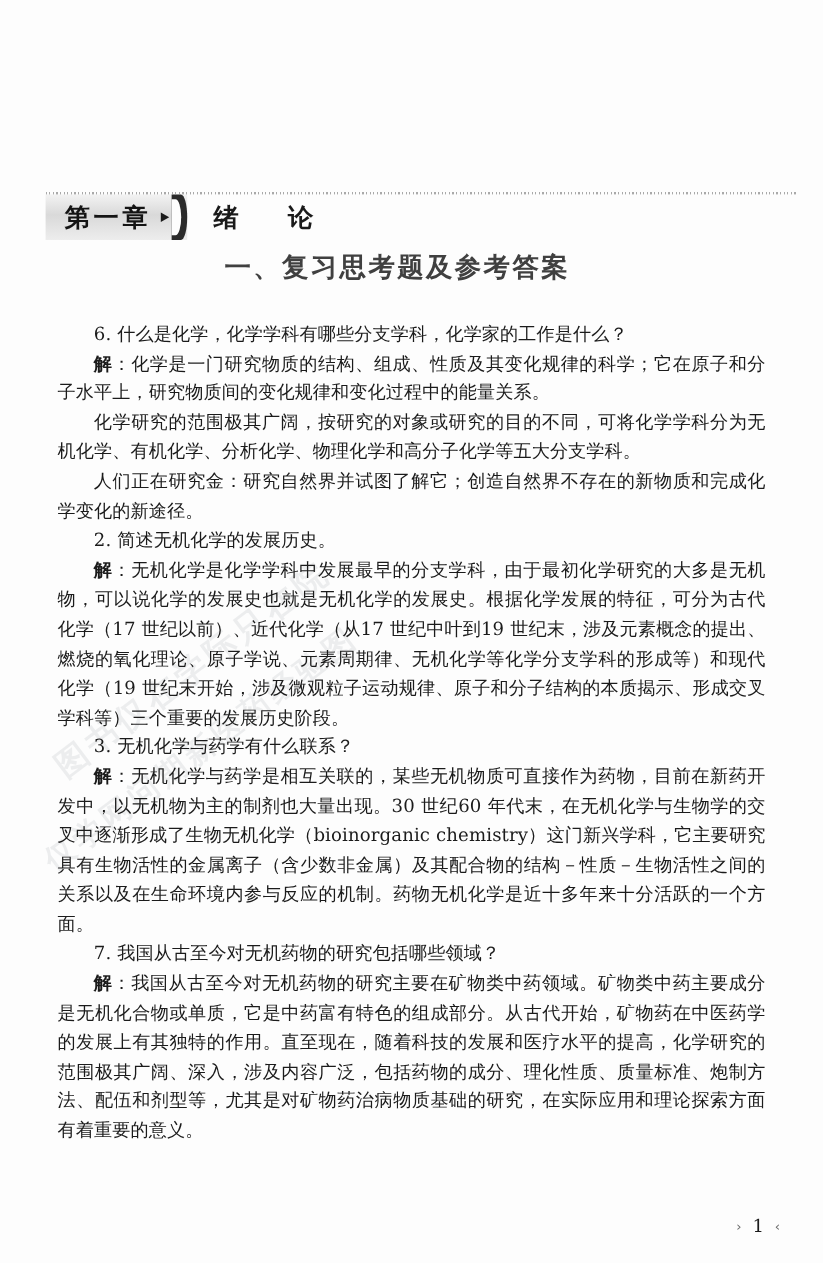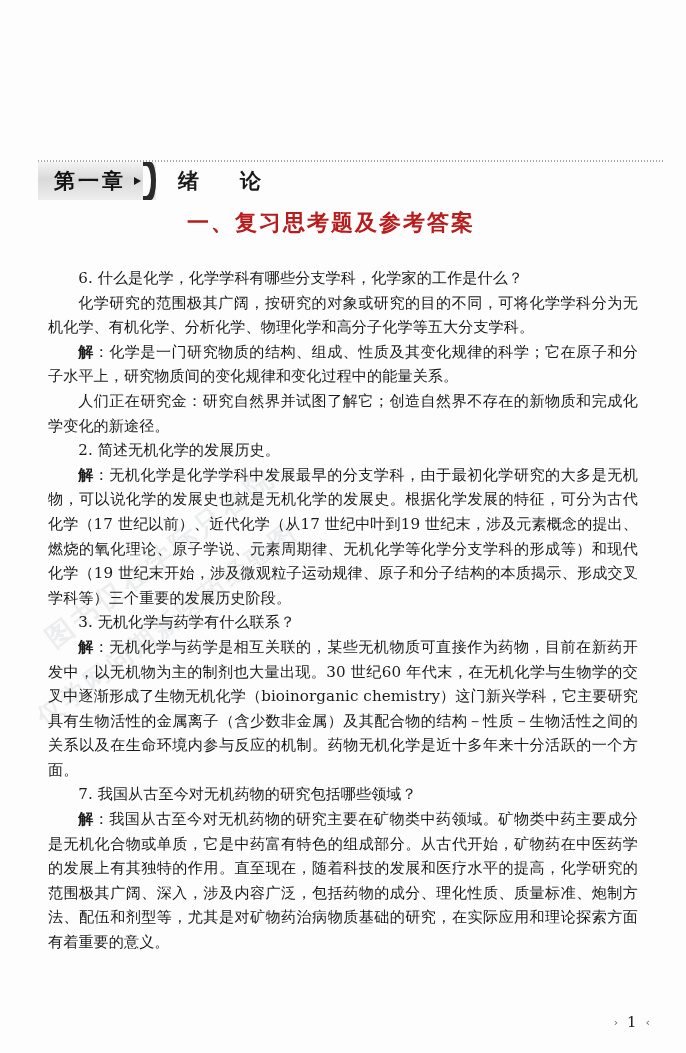--- a/index.html
+++ b/index.html
@@ -142,21 +142,21 @@
     position: absolute;
     left: 0;
     right: 0;
     top: 208px;
     text-align: center;
     padding-right: 24px;
     font-family: Liberation Mono, monospace;
     font-weight: 700;
     font-size: 22px;
     letter-spacing: 2px;
-    color: #b91c1c;
+    color: #404040;
     z-index: 2;
   }
 
   
   .body {
     position: absolute;
     left: 48px;
     top: 266px;
     width: 590px;
     z-index: 2;
@@ -218,25 +218,25 @@
   </div>
 
   <div class="header-rule"></div>
 
   <div class="section-heading">一、复习思考题及参考答案</div>
 
   <div class="body">
 
     <p class="para indent">6. 什么是化学，化学学科有哪些分支学科，化学家的工作是什么？</p>
 
+    <p class="para indent">
+      <span class="lead">解</span><span>：化学是一门研究物质的结构、组成、性质及其变化规律的科学；它在原子和分子水平上，研究物质间的变化规律和变化过程中的能量关系。</span>
+    </p>
+
     <p class="para indent">化学研究的范围极其广阔，按研究的对象或研究的目的不同，可将化学学科分为无机化学、有机化学、分析化学、物理化学和高分子化学等五大分支学科。</p>
-
-    <p class="para indent">
-      <span class="lead">解</span><span>：化学是一门研究物质的结构、组成、性质及其变化规律的科学；它在原子和分子水平上，研究物质间的变化规律和变化过程中的能量关系。</span>
-    </p>
 
     <p class="para indent">人们正在研究金：研究自然界并试图了解它；创造自然界不存在的新物质和完成化学变化的新途径。</p>
 
     <p class="para indent">2. 简述无机化学的发展历史。</p>
 
     <p class="para indent">
       <span class="lead">解</span><span>：无机化学是化学学科中发展最早的分支学科，由于最初化学研究的大多是无机物，可以说化学的发展史也就是无机化学的发展史。根据化学发展的特征，可分为古代化学（17 世纪以前）、近代化学（从17 世纪中叶到19 世纪末，涉及元素概念的提出、燃烧的氧化理论、原子学说、元素周期律、无机化学等化学分支学科的形成等）和现代化学（19 世纪末开始，涉及微观粒子运动规律、原子和分子结构的本质揭示、形成交叉学科等）三个重要的发展历史阶段。</span>
     </p>
 
     <p class="para indent">3. 无机化学与药学有什么联系？</p>

